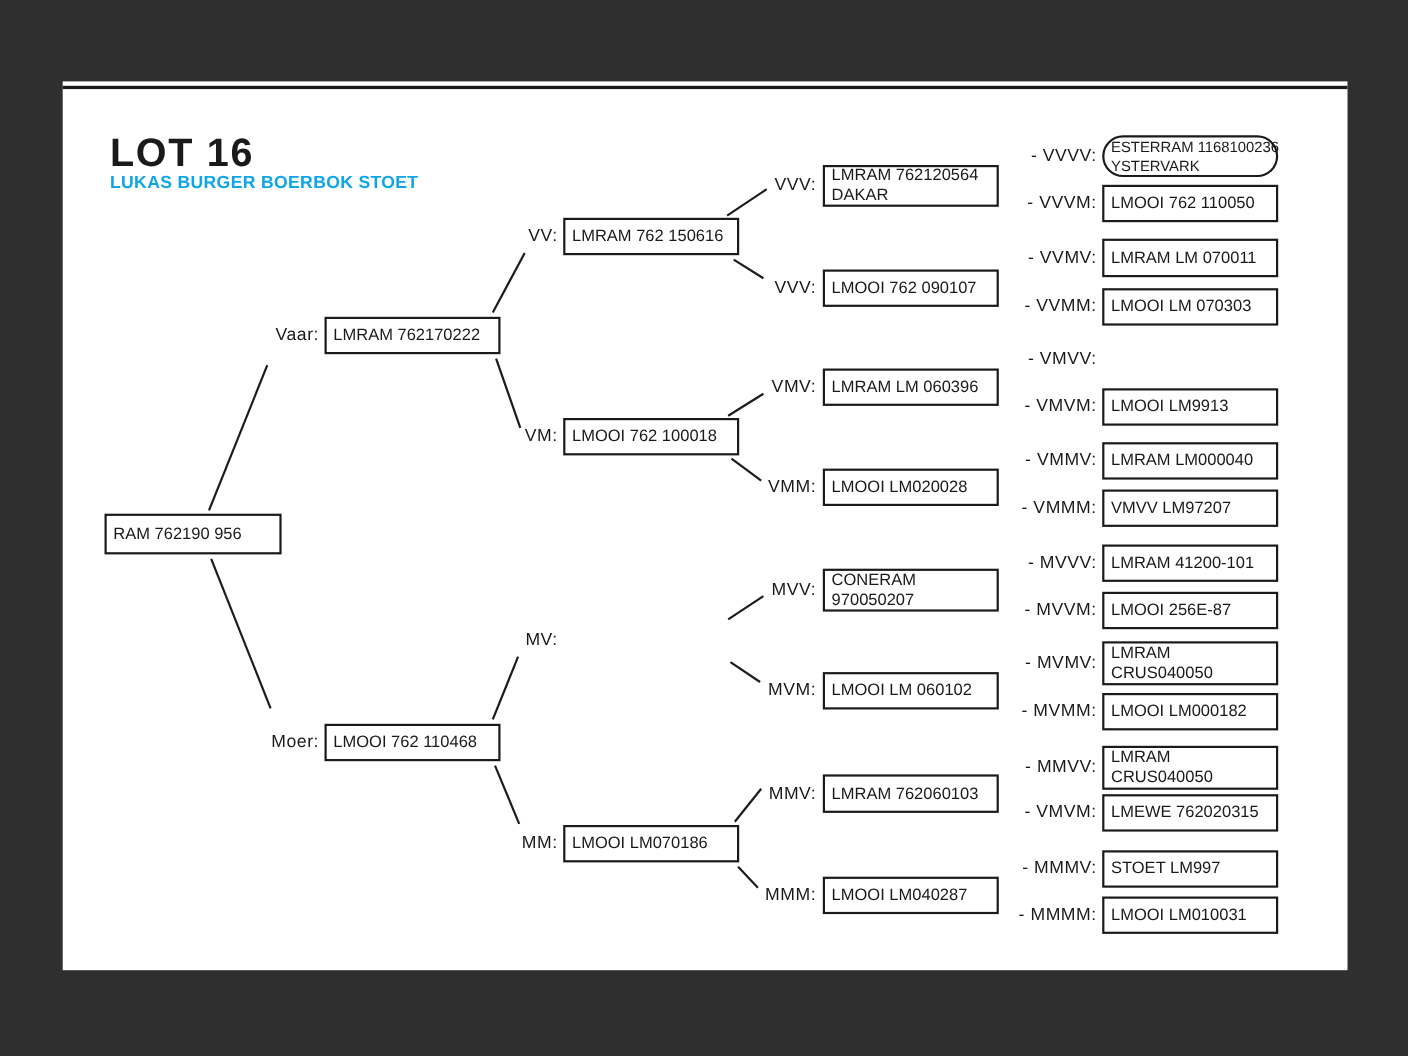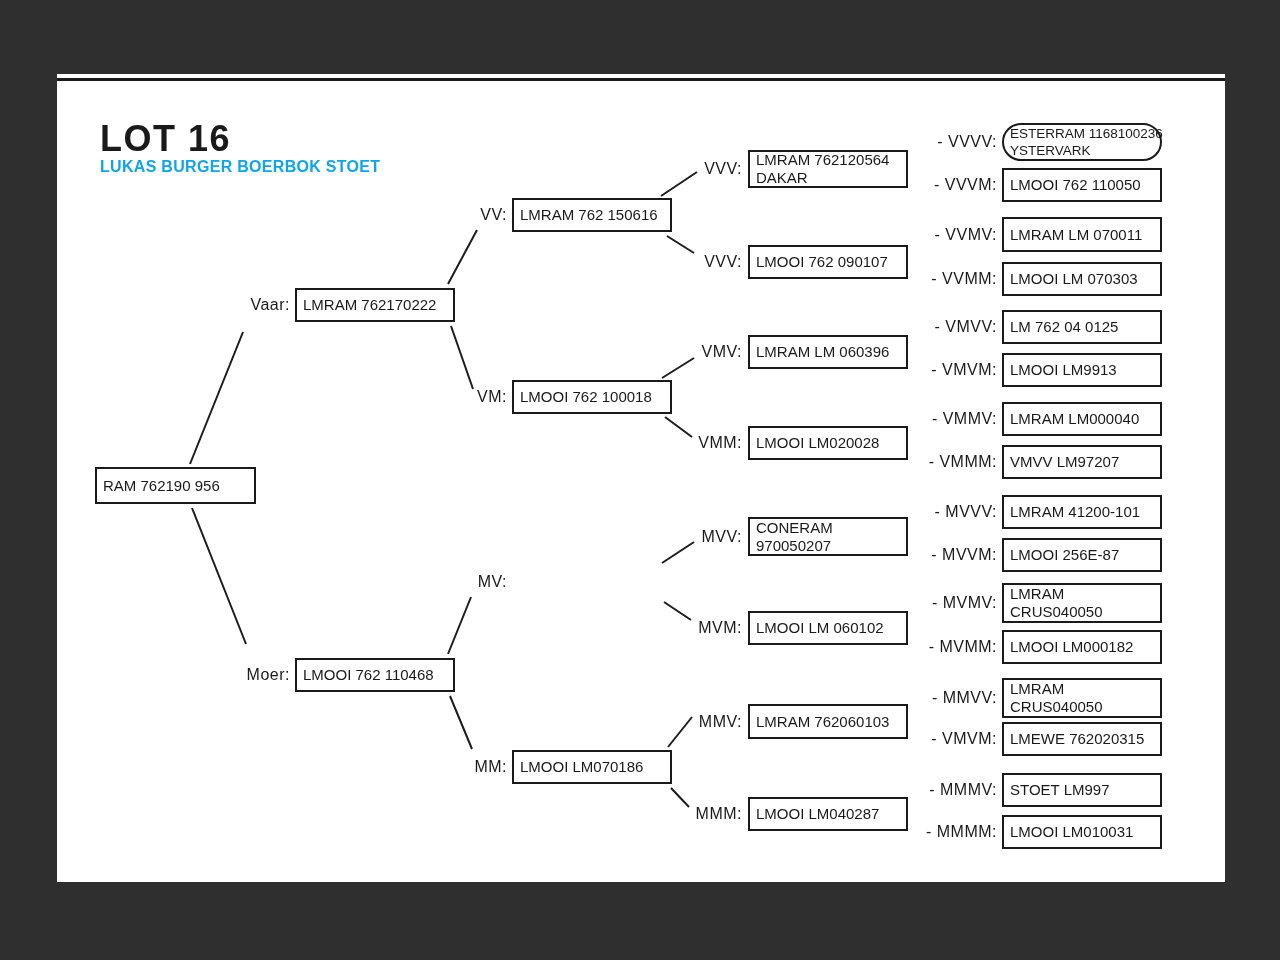--- a/index.html
+++ b/index.html
@@ -207,23 +207,20 @@
   <div class="node" style="left:1002px;top:217px;width:160px;height:35px">
     <span>LMRAM LM 070011</span>
   </div>
 
   <div class="lbl lbl4" style="left:900px;top:262px;height:34px">- VVMM:</div>
   <div class="node" style="left:1002px;top:262px;width:160px;height:34px">
     <span>LMOOI LM 070303</span>
   </div>
 
   <div class="lbl lbl4" style="left:900px;top:310px;height:34px">- VMVV:</div>
-  <div class="node" style="left:1002px;top:310px;width:160px;height:34px">
-    <span>LM 762 04 0125</span>
-  </div>
 
   <div class="lbl lbl4" style="left:900px;top:353px;height:34px">- VMVM:</div>
   <div class="node" style="left:1002px;top:353px;width:160px;height:34px">
     <span>LMOOI LM9913</span>
   </div>
 
   <div class="lbl lbl4" style="left:900px;top:402px;height:34px">- VMMV:</div>
   <div class="node" style="left:1002px;top:402px;width:160px;height:34px">
     <span>LMRAM LM000040</span>
   </div>

